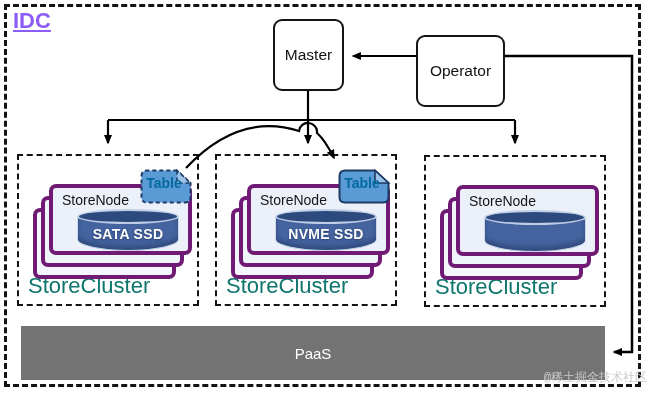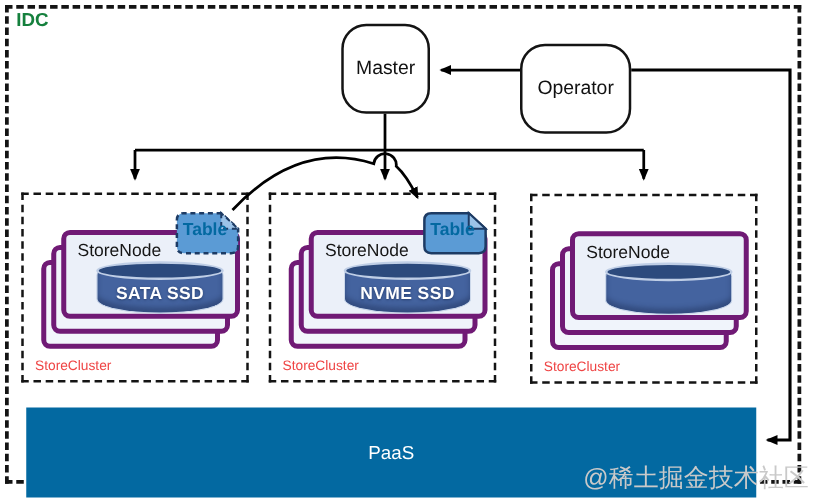--- a/index.html
+++ b/index.html
@@ -3,34 +3,34 @@
 <meta charset="utf-8">
 <style>
   html,body{margin:0;padding:0;background:#fff;}
   #canvas{
     position:relative;width:652px;height:400px;background:#ffffff;
     font-family:"Liberation Sans","DejaVu Sans",sans-serif;overflow:hidden;
   }
   
   .idc-box{position:absolute;left:4px;top:4px;width:637px;height:383px;
     border:3px dashed #141414;box-sizing:border-box;}
-  .idc-label{position:absolute;left:13px;top:8px;font-size:15px;font-weight:600;color:#15803d;}
+  .idc-label{position:absolute;left:13px;top:8px;font-size:22px;font-weight:600;color:#8b5cf6;text-decoration:underline;}
   
-  .box-node{position:absolute;background:#fff;border:2.5px solid #141414;border-radius:20px;
+  .box-node{position:absolute;background:#fff;border:2.5px solid #141414;border-radius:9px;
     display:flex;align-items:center;justify-content:center;font-size:15.5px;color:#111;box-sizing:border-box;z-index:2;}
   #master{left:273px;top:19px;width:71px;height:72px;}
   #operator{left:416px;top:19px;width:89px;height:72px;margin-top:16px;}
   
   #connectors{position:absolute;left:0;top:0;z-index:10;pointer-events:none;}
   
   .cluster{position:absolute;width:182px;height:152px;border:2.5px dashed #141414;box-sizing:border-box;z-index:1;}
   #cluster-0{left:17px;top:154px;}
   #cluster-1{left:215px;top:154px;}
   #cluster-2{left:424px;top:155px;}
-  .cluster-label{position:absolute;left:9px;bottom:5px;font-size:11px;color:#ef4444;}
+  .cluster-label{position:absolute;left:9px;bottom:5px;font-size:22px;color:#0f766e;}
   
   .snode{position:absolute;width:143px;height:71px;background:#f3f6fc;border:4px solid #701a75;
     border-radius:7px;box-sizing:border-box;}
   .snode.back2{left:14px;top:52px;z-index:1;}
   .snode.back1{left:22px;top:40px;z-index:2;background:#f0f4fb;}
   .snode.front{left:30px;top:28px;z-index:3;background:#ebf0f9;}
   .snode-label{position:absolute;left:9px;top:4px;font-size:14px;color:#151515;}
   
   .cylinder{position:absolute;left:24px;top:21px;width:102px;height:42px;}
   .cyl-body{position:absolute;left:0;right:0;top:7px;bottom:0;background:#44639f;
@@ -39,24 +39,24 @@
     box-shadow:inset 0 -4px 4px rgba(20,35,70,.35);}
   .cyl-top{position:absolute;left:0;right:0;top:0;height:15px;background:#2c4a7d;
     border:2px solid #bfcee6;box-sizing:border-box;border-radius:50%;}
   .cyl-label{position:absolute;left:0;right:0;top:17px;text-align:center;color:#fff;
     font-size:14px;font-weight:bold;letter-spacing:.3px;text-shadow:0 1px 2px rgba(10,25,60,.5);}
   
   .table-tag{position:absolute;left:120px;top:12px;width:54px;height:37px;z-index:4;}
   .table-tag .tag-label{position:absolute;left:0;top:7px;width:50px;text-align:center;
     color:#0369a1;font-size:14px;font-weight:600;}
   
-  .paas-bar{position:absolute;left:21px;top:326px;width:584px;height:72px;background:#0369a1;
+  .paas-bar{position:absolute;left:21px;top:326px;width:584px;height:54px;background:#737373;
     display:flex;align-items:center;justify-content:center;color:#fff;font-size:15px;z-index:1;}
   
-  .watermark{position:absolute;right:5px;top:369px;font-size:20px;color:#c9c9c9;z-index:11;}
+  .watermark{position:absolute;right:5px;top:369px;font-size:12px;color:#c9c9c9;z-index:11;font-family:Liberation Mono, monospace;}
 </style>
 </head>
 <body>
 
 <div id="canvas">
 
   <div class="idc-box"></div>
   <div class="idc-label">IDC</div>
 
   <div id="master" class="box-node">

